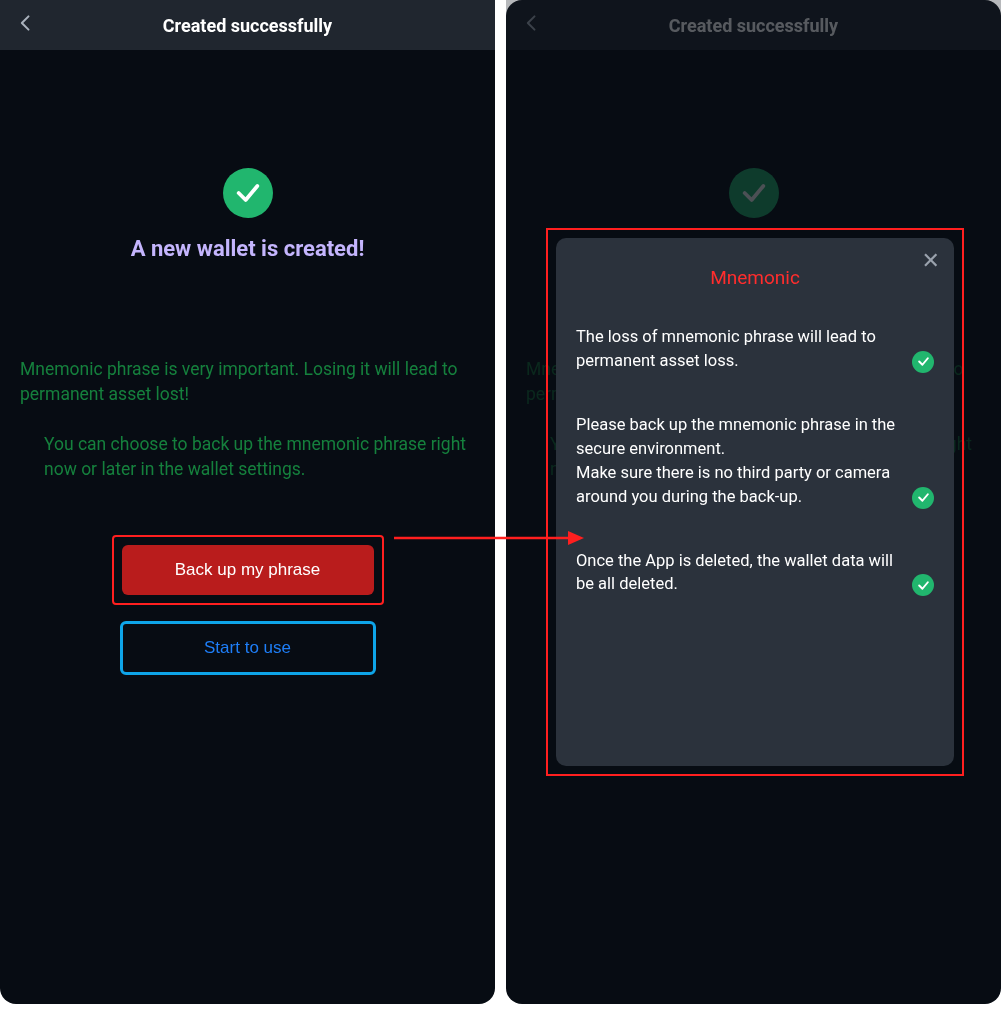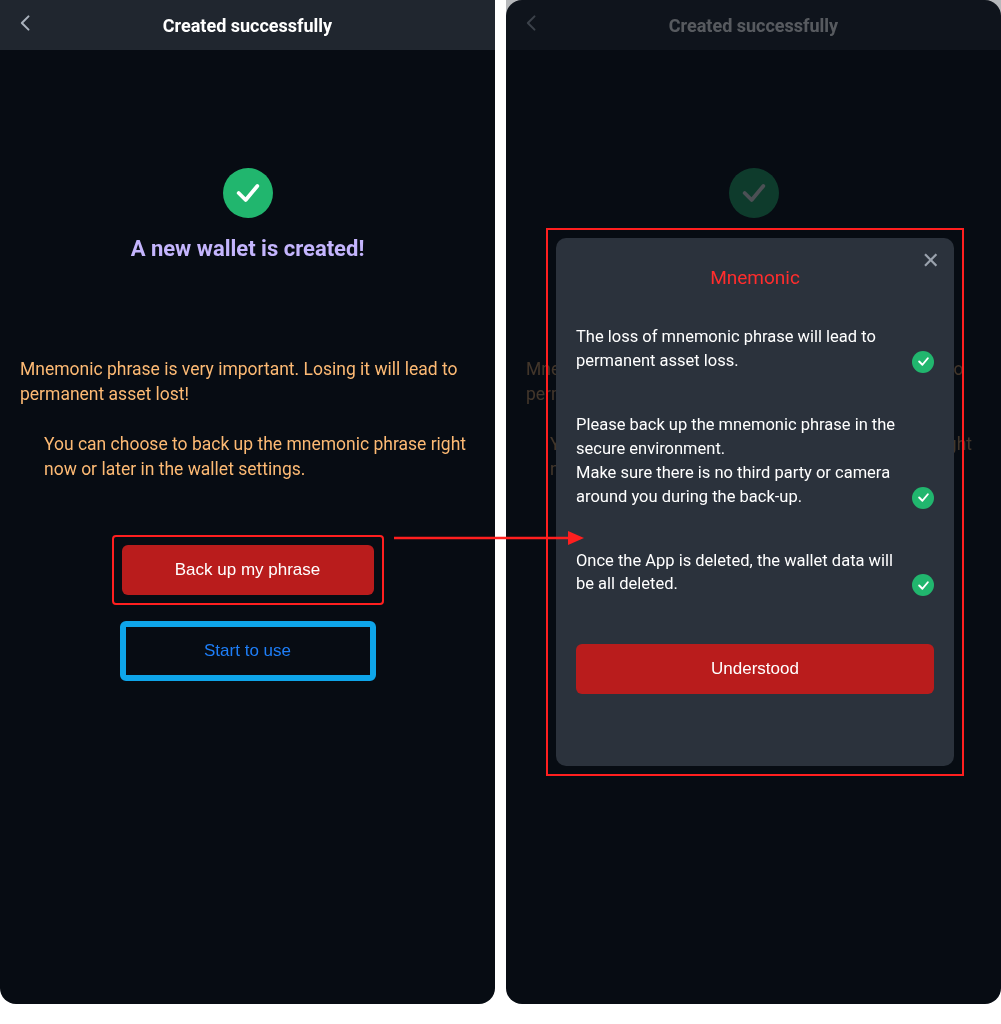--- a/index.html
+++ b/index.html
@@ -63,21 +63,21 @@
     display: flex; align-items: center; justify-content: center;
   }
   .checkcircle svg { width: 28px; height: 28px; }
   .created-title {
     text-align: center;
     color: #c4b5fd;
     font-weight: 700;
     font-size: 22px;
   }
   .desc {
-    color: #fdba74;
+    color: #15803d;
     font-size: 17.5px;
     line-height: 1.45;
     margin-top: 96px;
   }
   .desc.second { margin-top: 24px; margin-left: 24px; }
 
   .btn-outline-red {
     border: 2px solid #ff1f1f;
     border-radius: 4px;
     padding: 8px;
@@ -94,21 +94,21 @@
     cursor: pointer;
   }
   .btn-primary {
     background: #b91c1c;
     color: #fff;
   }
   .btn-secondary {
     width: 256px;
     background: transparent;
     color: #1e7ef7;
-    border: 6px solid #0ea5e9;
+    border: 3px solid #0ea5e9;
     margin: 16px auto 0;
     padding: 14px 0;
   }
 
   
   .panel.right .header { opacity: 0.32; }
   .panel.right .checkcircle { opacity: 0.28; }
   .panel.right .created-title { opacity: 0.28; }
   .panel.right .desc { opacity: 0.24; }
 
@@ -257,21 +257,20 @@
 
         <div class="item">
           <div class="item-text">Once the App is deleted, the wallet data will be all deleted.</div>
           <div class="tick">
             <svg viewBox="0 0 24 24" fill="none" stroke="#fff" stroke-width="3.6" stroke-linecap="round" stroke-linejoin="round">
                 <polyline points="4 12 10 18 20 6"></polyline>
               </svg>
           </div>
         </div>
 
-        <button class="btn btn-primary">Understood</button>
       </div>
     </div>
   </div>
 
   <svg class="arrow" viewBox="0 0 190 20">
     <line x1="0" y1="10" x2="174" y2="10" stroke="#ff1f1f" stroke-width="2.5"></line>
     <polygon points="174,3 190,10 174,17" fill="#ff1f1f"></polygon>
   </svg>
 
 </div>

